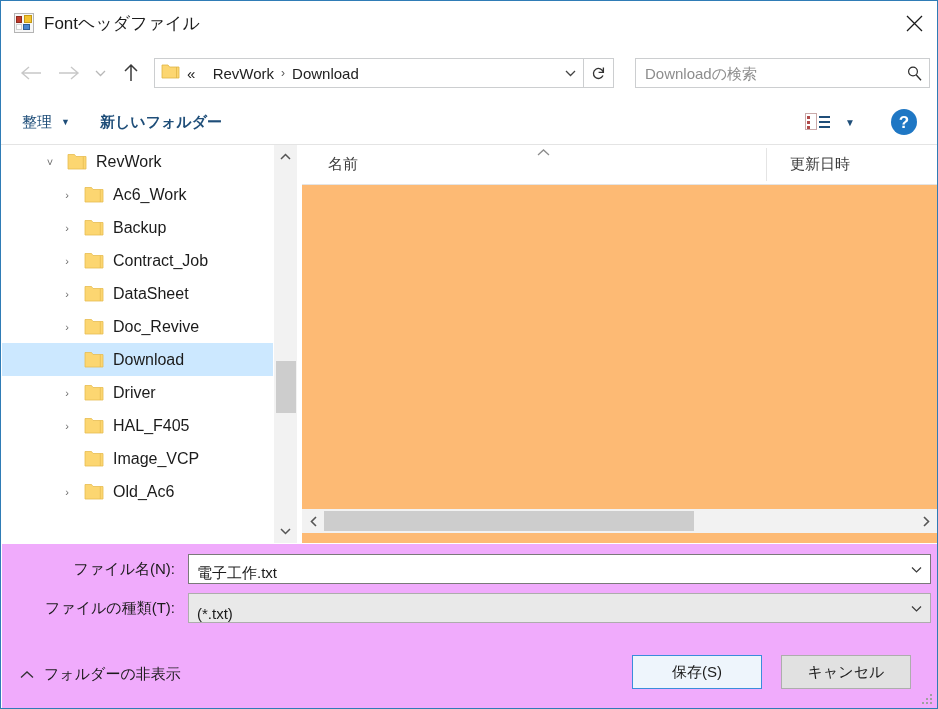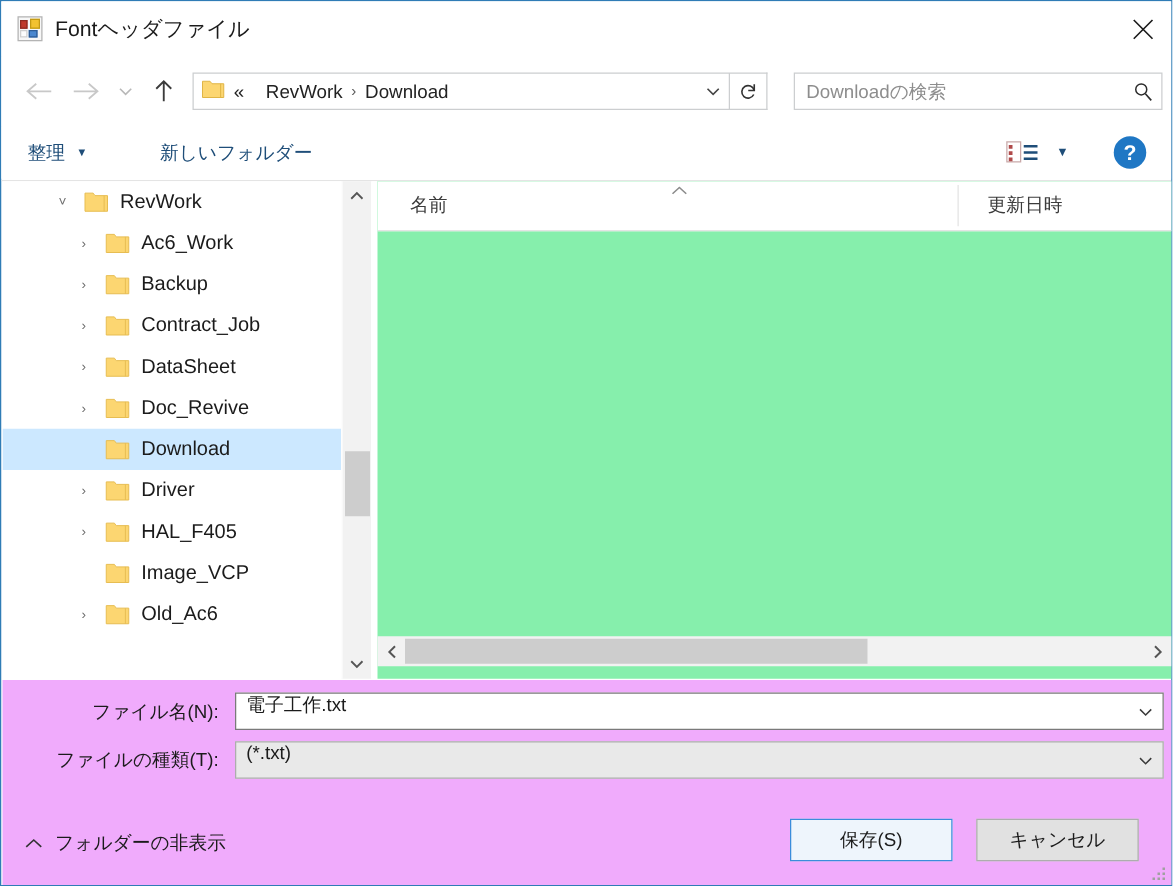--- a/index.html
+++ b/index.html
@@ -190,21 +190,21 @@
     display: flex;
     align-items: center;
     white-space: nowrap;
   }
   .cmd-organize { margin-left: 21px; }
   .cmd-caret {
     margin-left: 9px;
     font-size: 9px;
     color: #1f4e79;
   }
-  .cmd-newfolder { margin-left: 58px; }
+  .cmd-newfolder { margin-left: 30px; font-weight: bold; }
 
   .cmd-right {
     position: absolute;
     right: 0; top: 0;
     height: 42px;
     display: flex;
     align-items: center;
   }
   .viewmode-icon {
     width: 26px; height: 20px;
@@ -321,21 +321,21 @@
     width: 5px;
     height: 398px;
     background: #ffffff;
   }
 
   .list-pane {
     position: absolute;
     left: 301px; top: 144px;
     width: 636px;
     height: 398px;
-    background: #86efac;
+    background: #fdba74;
     overflow: hidden;
   }
   .list-header {
     position: relative;
     height: 39px;
     background: #ffffff;
     border-bottom: 1px solid #e4e4e4;
   }
   .col {
     position: absolute;
@@ -411,21 +411,21 @@
   .label-filetype { left: 0; top: 55px; width: 173px; }
 
   .combo {
     position: absolute;
     left: 186px;
     width: 743px;
     height: 30px;
     box-sizing: border-box;
     border: 1px solid #7a7a7a;
     display: flex;
-    align-items: flex-start;
+    align-items: flex-end;
   }
   .combo-filename { top: 10px; background: #ffffff; }
   .combo-filetype { top: 49px; background: #e9e9e9; border-color: #adadad; }
   .combo-value {
     font-size: 15px;
     color: #1b1b1b;
     margin-left: 8px;
     flex: 1;
     white-space: nowrap;
     overflow: hidden;

